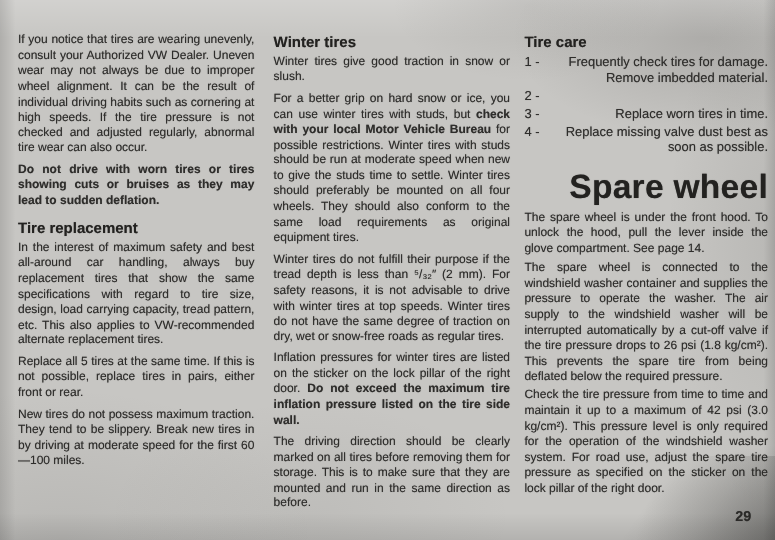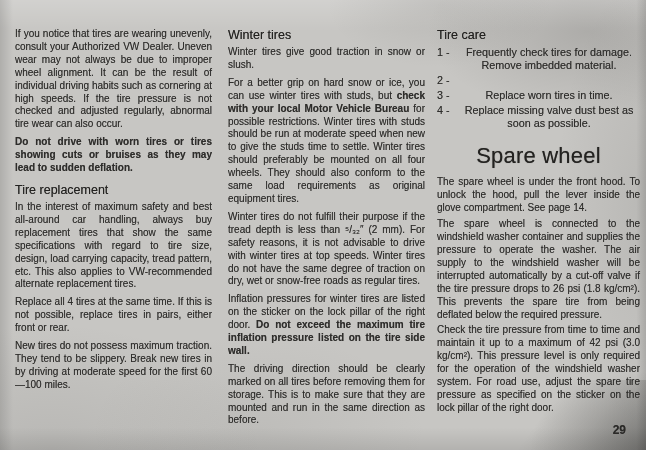--- a/index.html
+++ b/index.html
@@ -45,47 +45,47 @@
   .col-right  { width: 203px; }
   .body {
     font-size: 10px;
     line-height: 12.9px;
     margin-bottom: 5px;
     text-shadow: 0 0 0.6px rgba(45,45,43,0.55);
   }
   .bold, b { font-weight: bold; }
   .h-small {
     font-size: 12.5px;
-    font-weight: normal;
+    font-weight: bold;
     color: #232220;
     margin: 0 0 4px 0;
     text-align: left;
     text-shadow: 0 0 0.6px rgba(35,35,33,0.6);
   }
   .h-small.mid-col { margin-top: 8px; }
   .h-big {
-    font-size: 22px;
+    font-size: 28px;
     line-height: 24px;
-    font-weight: normal;
+    font-weight: bold;
     color: #232220;
     letter-spacing: 0.2px;
     margin: 15px 0 8px 0;
-    text-align: center;
+    text-align: right;
     text-shadow: 0 0 0.7px rgba(35,35,33,0.6);
   }
   .care-list { margin-bottom: 2px; }
   .care-item {
     display: flex;
     font-size: 10.8px;
     line-height: 12.9px;
     margin-bottom: 2px;
     text-shadow: 0 0 0.6px rgba(45,45,43,0.55);
   }
   .care-item .num { flex: none; width: 21px; }
-  .care-item .txt { flex: 1; text-align: center; }
+  .care-item .txt { flex: 1; text-align: right; }
   .tight { margin-bottom: 3px; }
   .page-number {
     position: absolute;
     right: 20px;
     bottom: 13px;
     font-size: 12px;
     font-weight: bold;
     color: #2e2d2b;
     text-shadow: 0 0 0.6px rgba(45,45,43,0.55);
   }
@@ -94,21 +94,21 @@
 <body>
 
 <div class="page">
   <div class="cols">
 
     <div class="col col-left">
       <p class="body">If you notice that tires are wearing unevenly, consult your Authorized VW Dealer. Uneven wear may not always be due to improper wheel alignment. It can be the result of individual driving habits such as cornering at high speeds. If the tire pressure is not checked and adjusted regularly, abnormal tire wear can also occur.</p>
       <p class="body bold">Do not drive with worn tires or tires showing cuts or bruises as they may lead to sudden deflation.</p>
       <h3 class="h-small mid-col">Tire replacement</h3>
       <p class="body">In the interest of maximum safety and best all-around car handling, always buy replacement tires that show the same specifications with regard to tire size, design, load carrying capacity, tread pattern, etc. This also applies to VW-recommended alternate replacement tires.</p>
-      <p class="body">Replace all 4 tires at the same time. If this is not possible, replace tires in pairs, either front or rear.</p>
+      <p class="body">Replace all 5 tires at the same time. If this is not possible, replace tires in pairs, either front or rear.</p>
       <p class="body">New tires do not possess maximum traction. They tend to be slippery. Break new tires in by driving at moderate speed for the first 60—100 miles.</p>
     </div>
 
     <div class="col col-middle">
       <h3 class="h-small">Winter tires</h3>
       <p class="body">Winter tires give good traction in snow or slush.</p>
       <p class="body"><span>For a better grip on hard snow or ice, you can use winter tires with studs, but </span><b>check with your local Motor Vehicle Bureau</b><span> for possible restrictions. Winter tires with studs should be run at moderate speed when new to give the studs time to settle. Winter tires should preferably be mounted on all four wheels. They should also conform to the same load requirements as original equipment tires.</span></p>
       <p class="body">Winter tires do not fulfill their purpose if the tread depth is less than ⁵/₃₂″ (2 mm). For safety reasons, it is not advisable to drive with winter tires at top speeds. Winter tires do not have the same degree of traction on dry, wet or snow-free roads as regular tires.</p>
       <p class="body"><span>Inflation pressures for winter tires are listed on the sticker on the lock pillar of the right door. </span><b>Do not exceed the maximum tire inflation pressure listed on the tire side wall.</b></p>
       <p class="body">The driving direction should be clearly marked on all tires before removing them for storage. This is to make sure that they are mounted and run in the same direction as before.</p>

